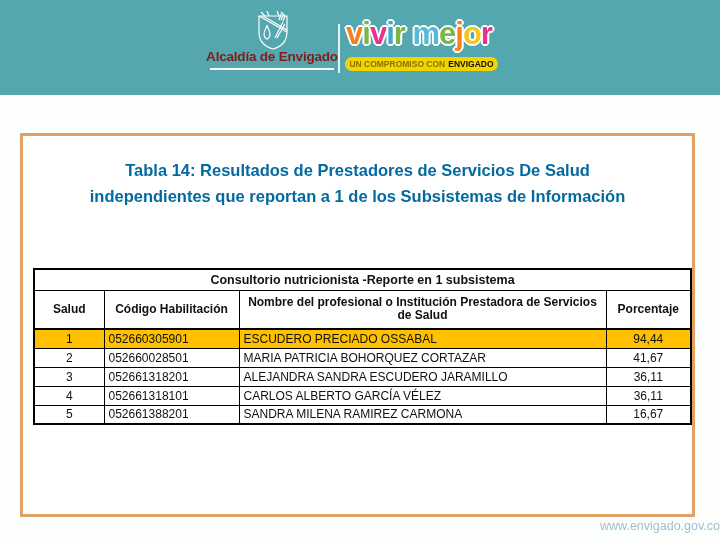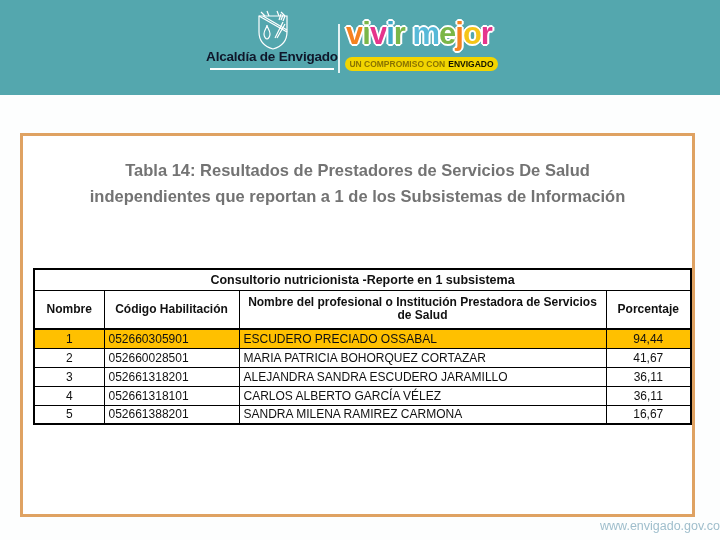--- a/index.html
+++ b/index.html
@@ -9,21 +9,21 @@
     font-family:"Liberation Sans","DejaVu Sans",sans-serif;
   }
   
   .header-band{
     position:absolute;left:0;top:0;width:720px;height:95px;
     background:#54a7ae;
   }
   .crest{position:absolute;left:255px;top:10px;width:36px;height:40px;}
   .alcaldia-label{
     position:absolute;left:198px;top:49px;width:148px;
-    color:#0f172a;font-size:13.5px;font-weight:600;text-align:center;
+    color:#7f1d1d;font-size:13.5px;font-weight:600;text-align:center;
     letter-spacing:-0.2px;white-space:nowrap;
   }
   .alcaldia-underline{
     position:absolute;left:210px;top:68px;width:124px;height:2px;background:#ffffff;
   }
   .header-divider{
     position:absolute;left:338px;top:24px;width:2px;height:49px;
     background:rgba(255,255,255,0.85);
   }
   .vivir-logo{
@@ -43,21 +43,21 @@
   }
   .tagline-banner .tag-plain{color:#8a7300;margin-right:3px;}
   .tagline-banner .tag-brand{color:#141400;}
   
   .card{
     position:absolute;left:20px;top:133px;width:675px;height:384px;
     box-sizing:border-box;border:3px solid #dfa262;background:#ffffff;
   }
   .slide-title{
     position:absolute;left:24px;top:157px;width:667px;
-    text-align:center;color:#737373;font-weight:bold;font-size:16.5px;line-height:26px;
+    text-align:center;color:#0369a1;font-weight:bold;font-size:16.5px;line-height:26px;
   }
   
   table.report{
     position:absolute;left:33px;top:268px;
     border-collapse:collapse;table-layout:fixed;
     border:2px solid #000;
     font-size:12px;color:#111;
   }
   table.report td,table.report th{
     border:1px solid #000;overflow:hidden;white-space:nowrap;
@@ -117,21 +117,21 @@
     <col style="width:70px">
       <col style="width:135px">
       <col style="width:367px">
       <col style="width:85px">
   </colgroup>
   <tbody>
       <tr class="span-header">
     <th colspan="4">Consultorio nutricionista -Reporte en 1 subsistema</th>
   </tr>
   <tr class="col-headers">
-    <th>Nombre</th>
+    <th>Salud</th>
     <th>Código Habilitación</th>
     <th>Nombre del profesional o Institución Prestadora de Servicios de Salud</th>
     <th>Porcentaje</th>
   </tr>
   <tr class="highlight">
     <td class="c-puesto">1</td>
     <td class="c-codigo">052660305901</td>
     <td class="c-nombre">ESCUDERO PRECIADO OSSABAL</td>
     <td class="c-pct">94,44</td>
   </tr>

